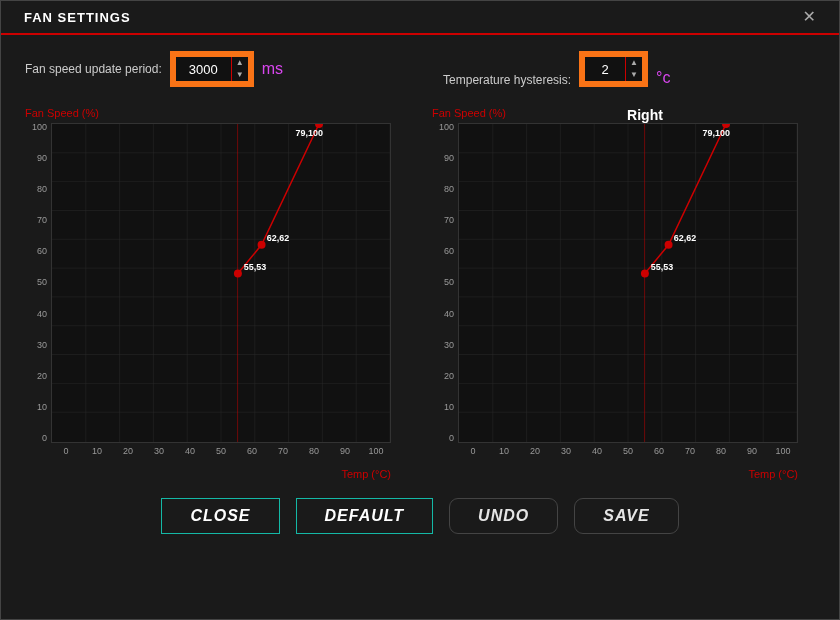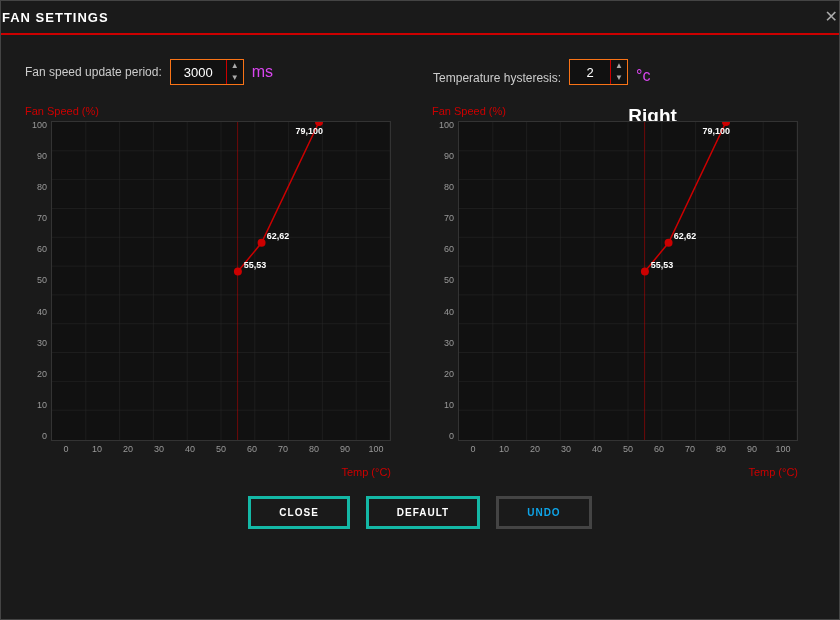--- a/index.html
+++ b/index.html
@@ -15,57 +15,57 @@
       background: #1a1a1a;
       border: 1px solid #444;
       width: 840px;
       height: 620px;
       position: relative;
     }
     .title-bar {
       display: flex;
       align-items: center;
       justify-content: space-between;
-      padding: 8px 1px;
+      padding: 8px 23px;
       border-bottom: 2px solid #cc0000;
     }
     .title-bar-title {
       color: #fff;
       font-size: 13px;
       font-weight: bold;
       letter-spacing: 1px;
     }
     .close-x {
       color: #aaa;
       font-size: 16px;
       cursor: pointer;
       line-height: 1;
     }
     .content {
-      padding: 24px 24px;
+      padding: 16px 24px;
     }
     .settings-row {
       display: flex;
       align-items: center;
       gap: 40px;
       margin-bottom: 20px;
     }
     .setting-group {
       display: flex;
       align-items: center;
       gap: 8px;
     }
     .setting-label {
       color: #ccc;
       font-size: 12px;
     }
     .number-input-wrap {
       display: flex;
       align-items: center;
-      border: 1px solid #f97316;
+      border: 6px solid #f97316;
       background: #111;
     }
     .number-input {
       background: #111;
       border: none;
       color: #fff;
       font-size: 13px;
       width: 55px;
       padding: 4px 6px;
       outline: none;
@@ -154,32 +154,34 @@
       margin-top: 12px;
     }
     .footer {
       display: flex;
       justify-content: center;
       gap: 16px;
       margin-top: 18px;
     }
     .btn {
       padding: 8px 28px;
-      font-size: 10px;
+      font-size: 16px;
       font-weight: bold;
       letter-spacing: 1px;
       cursor: pointer;
-      border: 3px solid #14b8a6;
+      border: 1px solid #14b8a6;
       background: #1a1a1a;
       color: #fff;
+      font-style: italic;
     }
     .btn-disabled {
       border-color: #444;
-      color: #0ea5e9;
+      color: #e5e5e5;
       cursor: default;
+      border-radius: 9px;
     }
   </style>
 </head>
 <body>
 
 <div class="window">
   <div class="title-bar">
     <span class="title-bar-title">FAN SETTINGS</span>
     <span class="close-x">✕</span>
   </div>
@@ -286,21 +288,21 @@
           <span class="x-tick">80</span>
           <span class="x-tick">90</span>
           <span class="x-tick">100</span>
         </div>
         <div class="x-label">Temp (°C)</div>
       </div>
 
       <div class="chart-container">
         <div style="display:flex; align-items:baseline; position:relative; margin-bottom:4px;">
           <span class="chart-y-label">Fan Speed (%)</span>
-          <span style="position:absolute; left:50%; transform:translateX(10%); color:#fff; font-size:19px; font-weight:bold;">Right</span>
+          <span style="position:absolute; left:50%; transform:translateX(10%); color:#fff; font-size:14px; font-weight:bold;">Right</span>
         </div>
         <div class="chart-wrap">
           <div class="y-axis">
             <span class="y-tick">0</span>
             <span class="y-tick">10</span>
             <span class="y-tick">20</span>
             <span class="y-tick">30</span>
             <span class="y-tick">40</span>
             <span class="y-tick">50</span>
             <span class="y-tick">60</span>
@@ -358,15 +360,16 @@
           <span class="x-tick">100</span>
         </div>
         <div class="x-label">Temp (°C)</div>
       </div>
     </div>
 
     <div class="footer">
       <button class="btn">CLOSE</button>
       <button class="btn">DEFAULT</button>
       <button class="btn btn-disabled">UNDO</button>
+      <button class="btn btn-disabled">SAVE</button>
     </div>
   </div>
 </div>
 
 </body></html>

